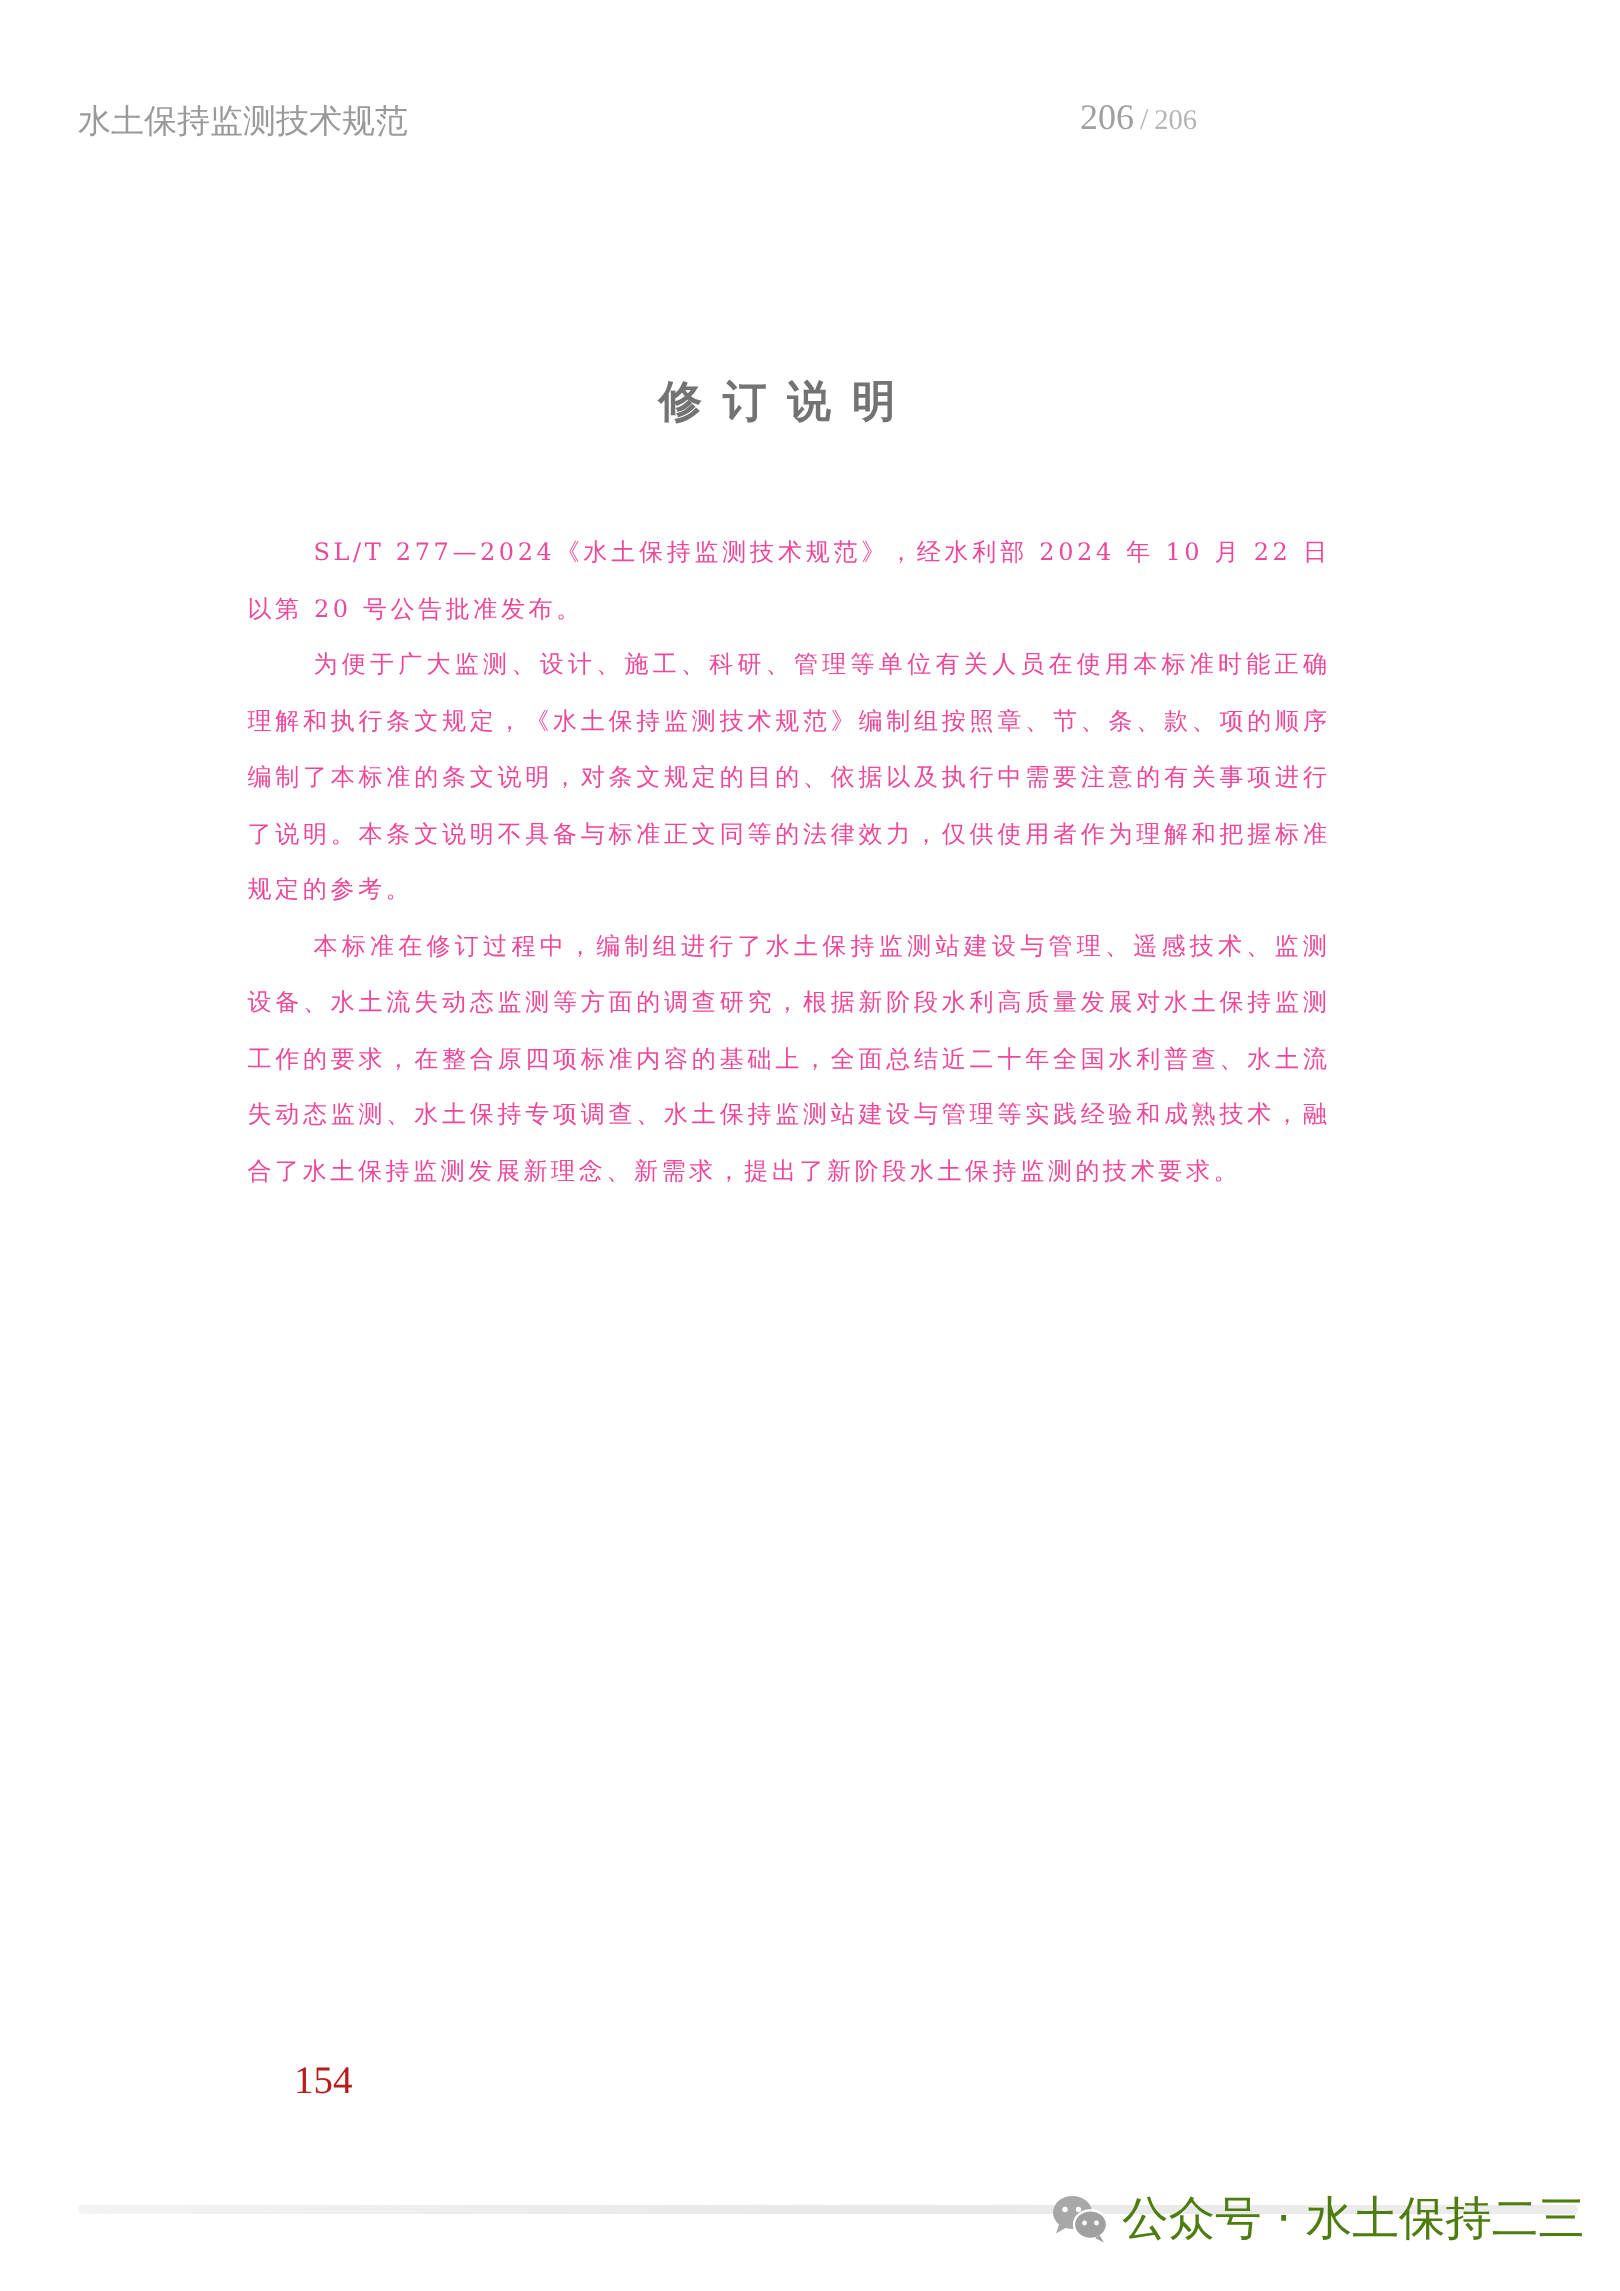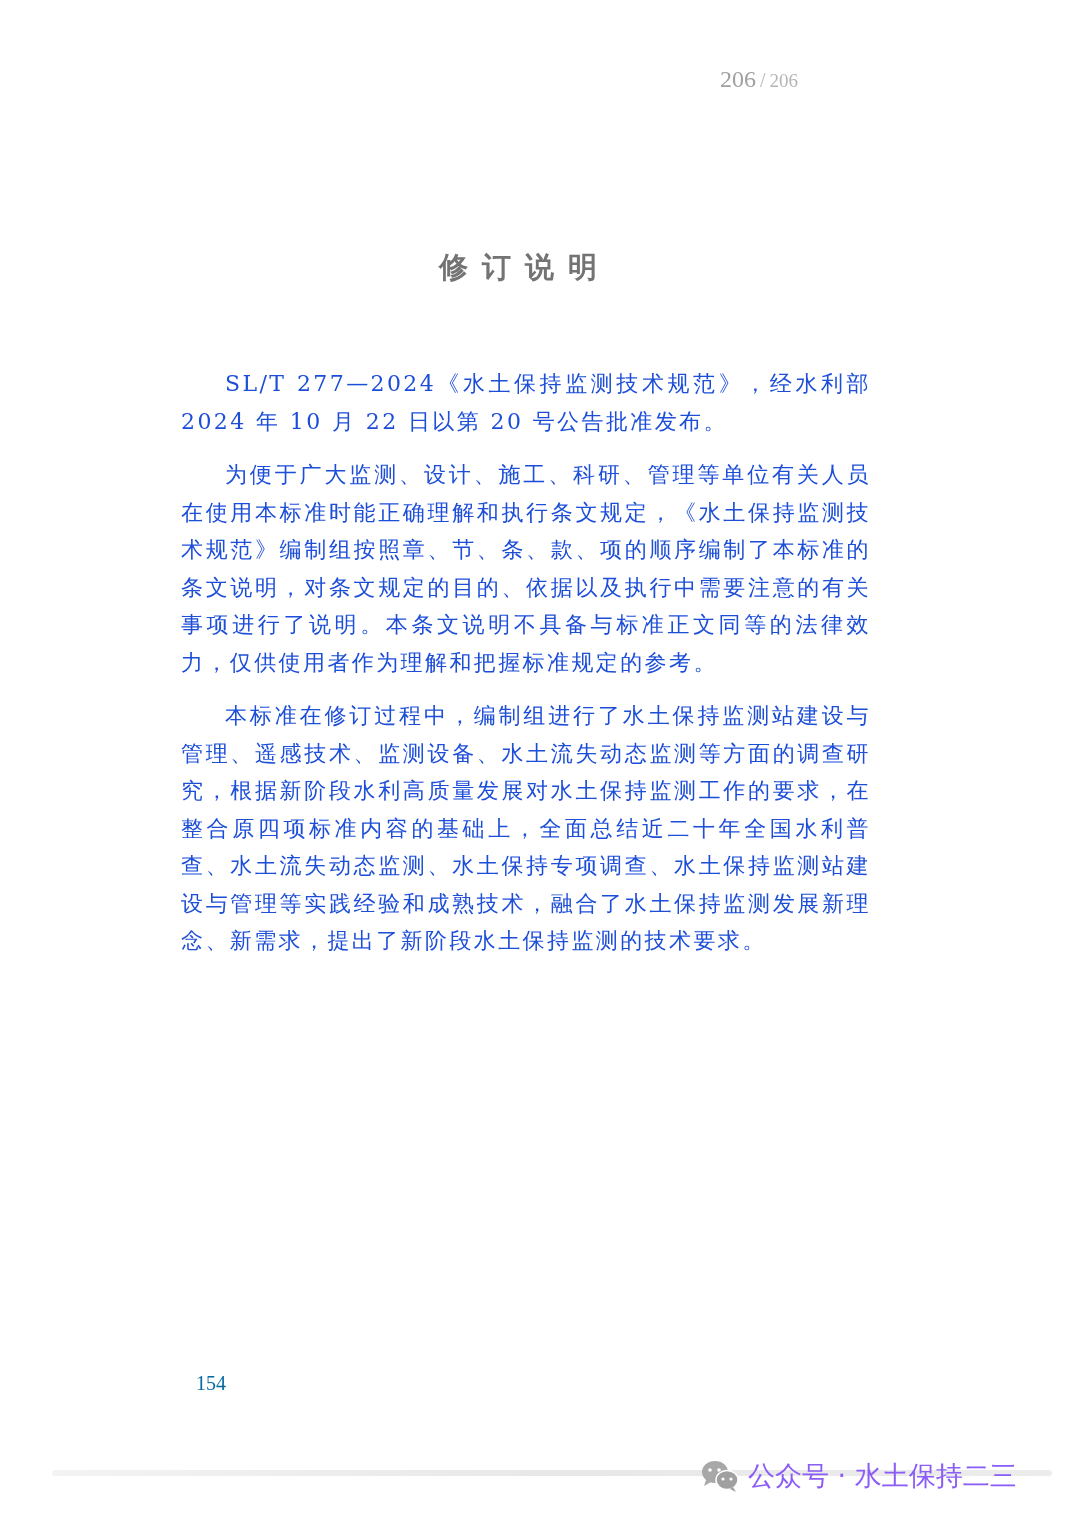--- a/index.html
+++ b/index.html
@@ -16,42 +16,43 @@
     .page-current { font-size: 24px; color: #a0a0a0; }
     .page-sep { font-size: 20px; color: #b5b5b5; margin: 0 4px; }
     .page-total { font-size: 19px; color: #b5b5b5; }
 
     .section-title {
       position: absolute; top: 248px; left: 0; width: 1050px; text-align: center;
       font-family: "DejaVu Sans", sans-serif; font-weight: bold; font-size: 29px; letter-spacing: 14px; color: #737373;
     }
     .body-text { position: absolute; top: 349px; left: 165px; width: 722px; }
     .para {
-      margin: 16px; font-size: 22px; line-height: 37.5px; text-align: justify; text-indent: 44px;
-      letter-spacing: 2.4px; color: #1d4ed8;
+      margin: 0; font-size: 16px; line-height: 37.5px; text-align: justify; text-indent: 44px;
+      letter-spacing: 2.4px; color: #ec4899;
     }
     .page-number {
-      position: absolute; top: 1372px; left: 196px; font-size: 20px; color: #0369a1;
+      position: absolute; top: 1372px; left: 196px; font-size: 26px; color: #b91c1c;
       font-family: "Liberation Serif", serif;
     }
     .bottom-bar {
       position: absolute; top: 1470px; left: 52px; width: 1000px; height: 6px;
       background: linear-gradient(to right, #f3f3f3, #e8e8e8 50%, #ececec);
       border-radius: 3px;
     }
     .watermark {
       position: absolute; top: 1458px; left: 700px; display: flex; align-items: center;
-      font-family: "DejaVu Sans", sans-serif; font-size: 27px; color: #8b5cf6; background: rgba(255,255,255,0.0);
+      font-family: "DejaVu Sans", sans-serif; font-size: 31px; color: #4d7c0f; background: rgba(255,255,255,0.0);
     }
     .wechat-icon { width: 40px; height: 34px; margin-right: 8px; }
   </style>
 </head>
 <body>
 
 <div class="viewer-header">
+  <span class="doc-title">水土保持监测技术规范</span>
   <span class="page-counter">
     <span class="page-current">206</span><span class="page-sep">/</span><span class="page-total">206</span>
   </span>
 </div>
 
 <div class="section-title">修订说明</div>
 
 <div class="body-text">
   <p class="para">SL/T 277—2024《水土保持监测技术规范》，经水利部 2024 年 10 月 22 日以第 20 号公告批准发布。</p>
   <p class="para">为便于广大监测、设计、施工、科研、管理等单位有关人员在使用本标准时能正确理解和执行条文规定，《水土保持监测技术规范》编制组按照章、节、条、款、项的顺序编制了本标准的条文说明，对条文规定的目的、依据以及执行中需要注意的有关事项进行了说明。本条文说明不具备与标准正文同等的法律效力，仅供使用者作为理解和把握标准规定的参考。</p>

